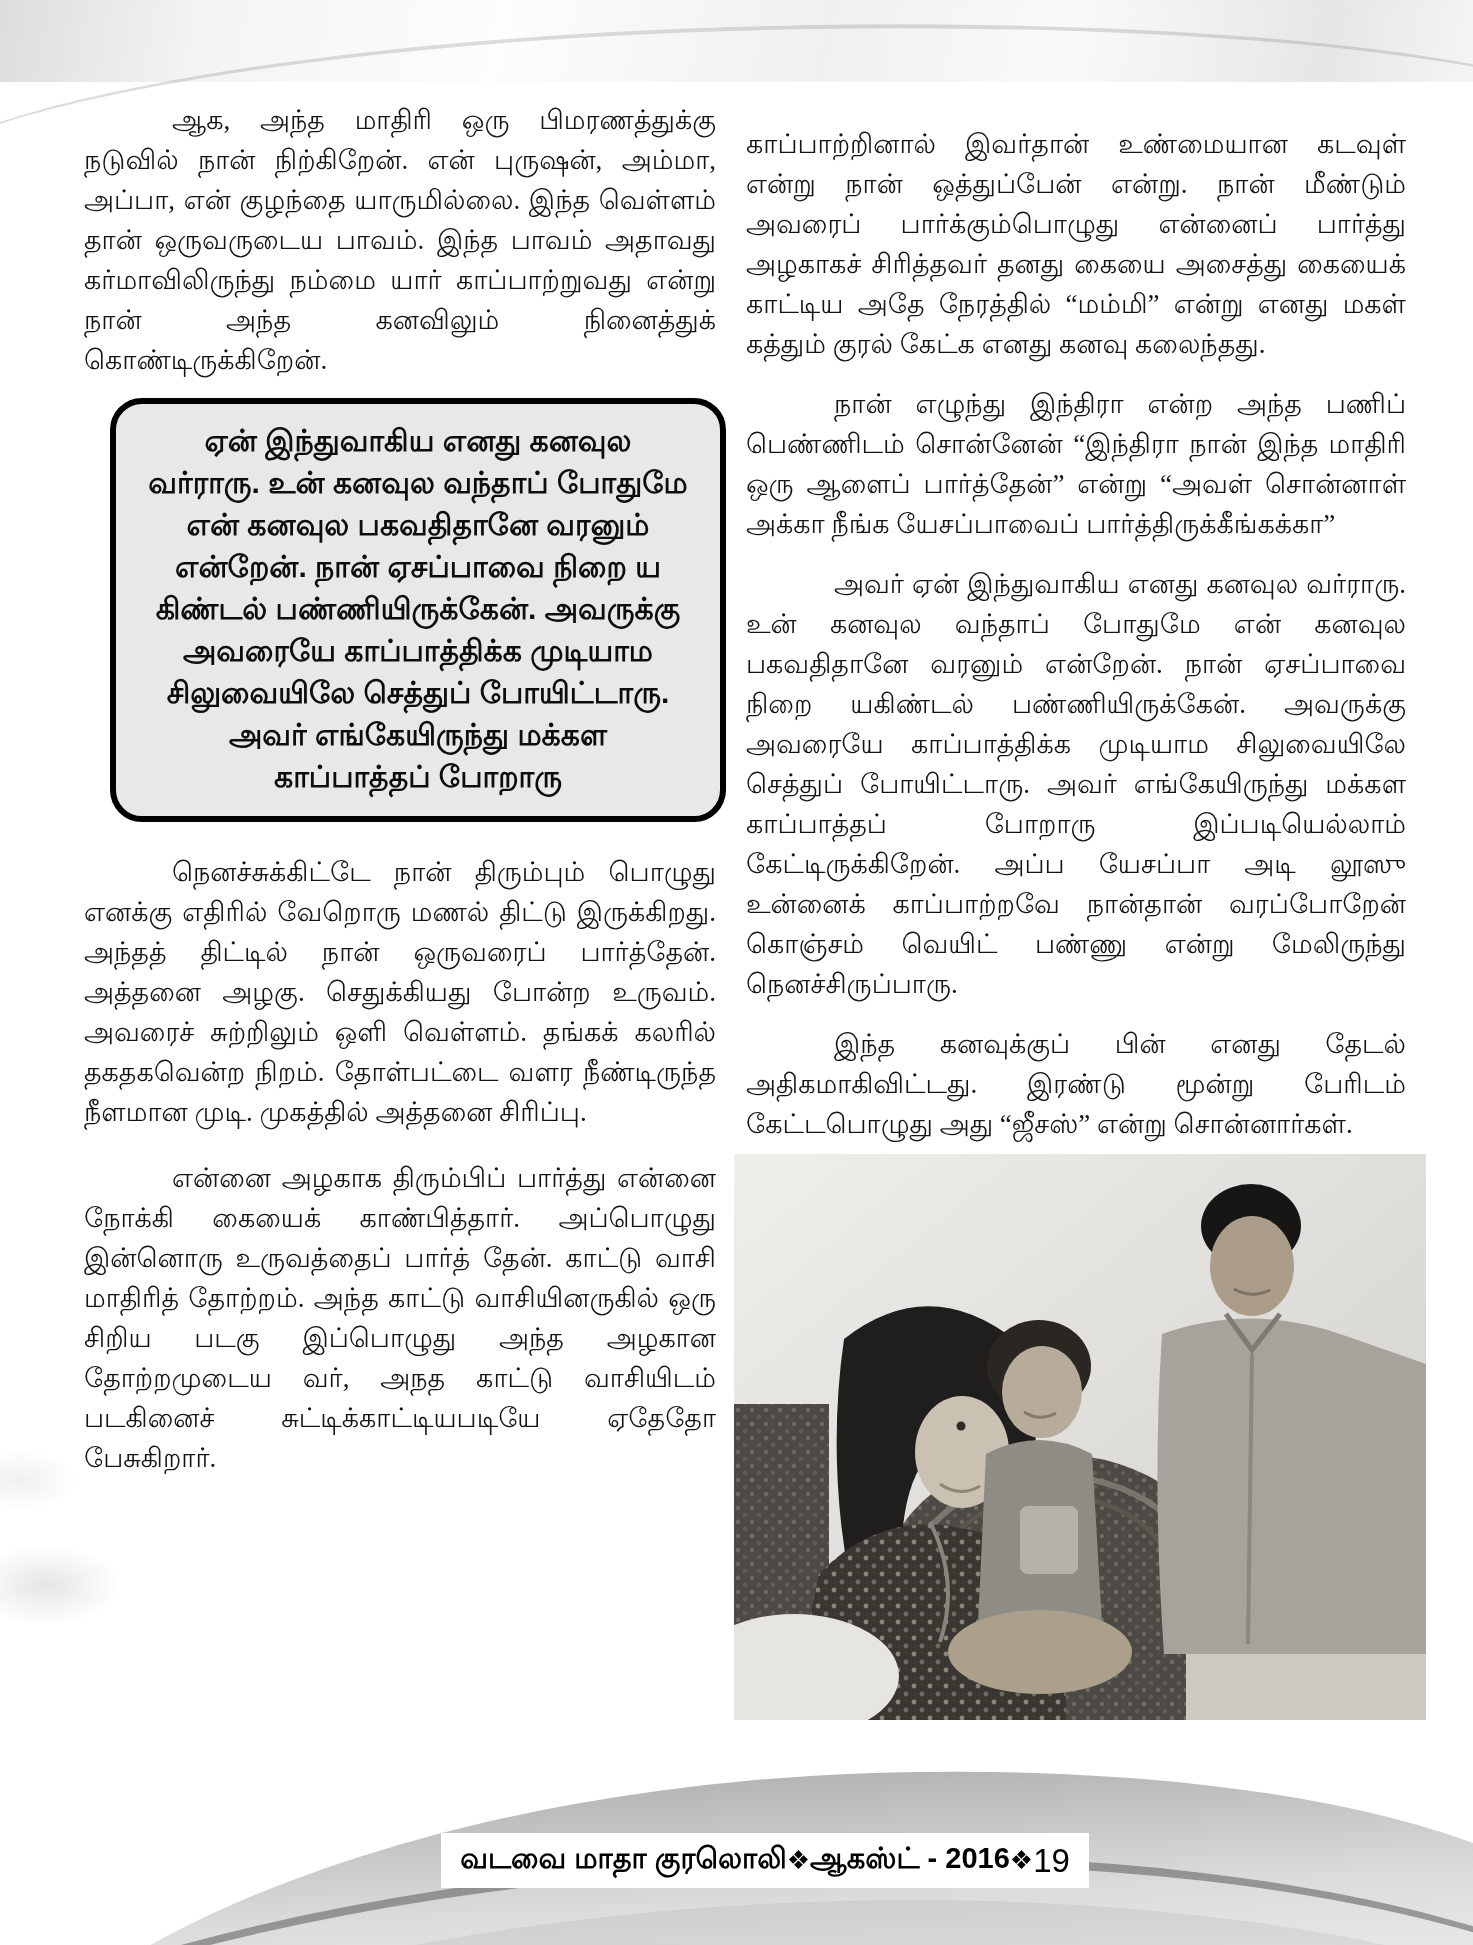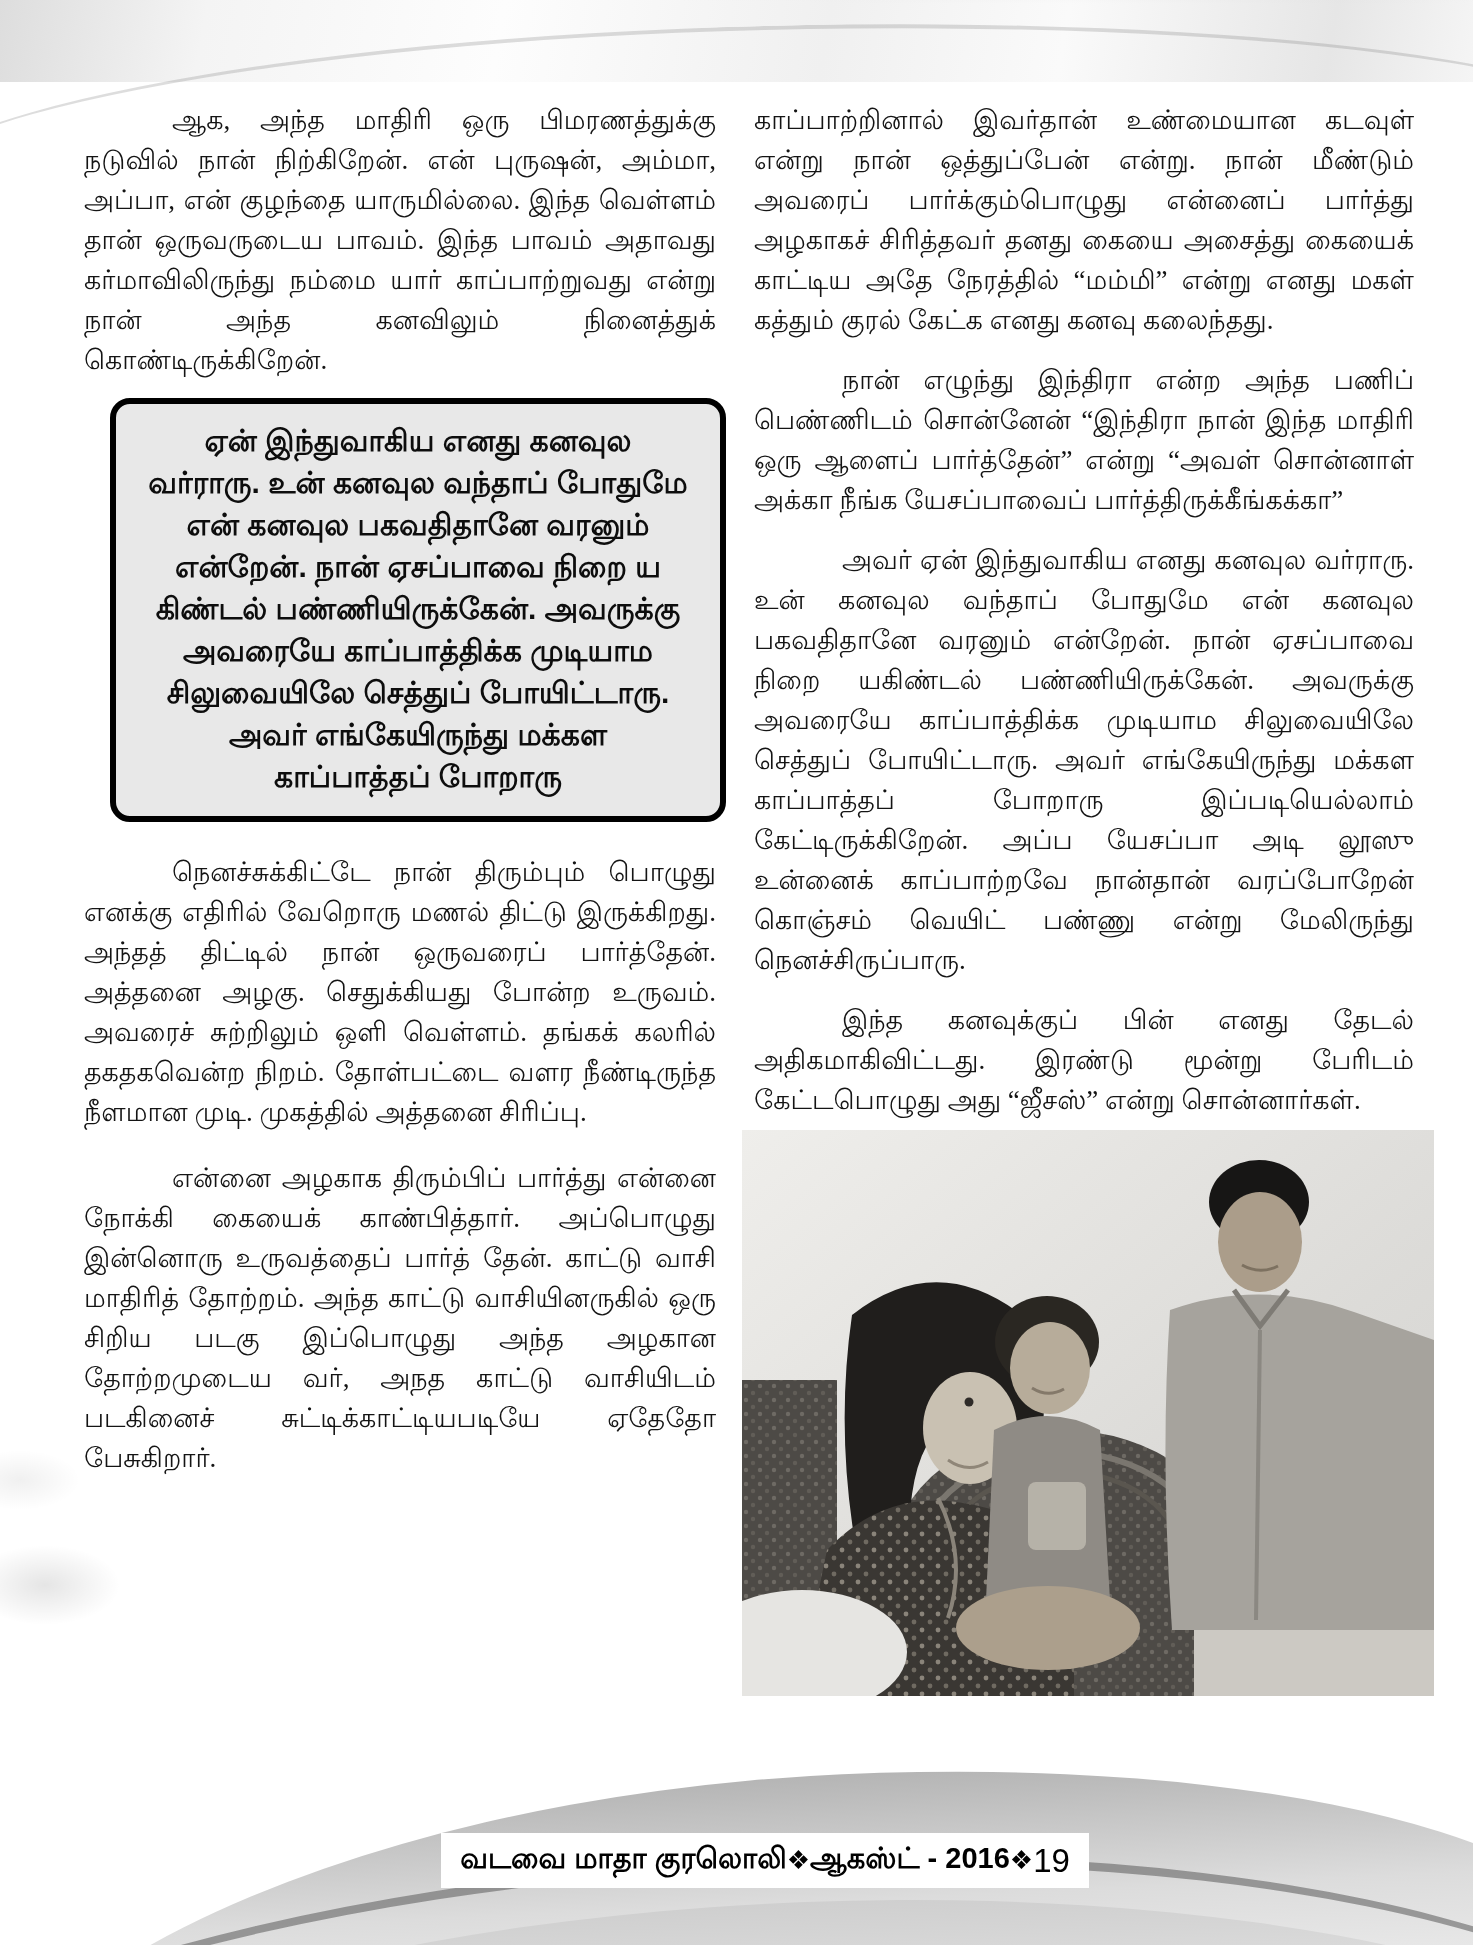--- a/index.html
+++ b/index.html
@@ -46,33 +46,33 @@
   }
   .smudge-a{position:absolute;left:-30px;top:1545px;width:150px;height:80px;z-index:0;
     background:radial-gradient(closest-side,rgba(0,0,0,.10),rgba(0,0,0,0));}
   .smudge-b{position:absolute;left:-40px;top:1450px;width:120px;height:60px;z-index:0;
     background:radial-gradient(closest-side,rgba(0,0,0,.06),rgba(0,0,0,0));}
 
   
   .col{position:absolute;z-index:2;font-size:27px;line-height:40px;text-align:justify;}
   .col p{margin:0;}
   .col-left{left:84px;top:100px;width:632px;}
-  .col-right{left:746px;top:100px;width:660px;margin-left:8px;}
+  .col-right{left:746px;top:124px;width:660px;}
   .indent{text-indent:88px;}
   .col-left p + p{margin-top:26px;}
   .col-right p + p{margin-top:20px;font-family:Liberation Serif, serif;}
 
   
   .quote-box{
     box-sizing:border-box;
     margin:18px 0 30px 26px;
     width:616px;
     background:#e8e8e8;
     border:6px solid #000000;
-    border-radius:20px;
+    border-radius:32px;
     padding:16px 14px 18px 14px;
     font-family:"Liberation Sans","DejaVu Sans",sans-serif;
     font-weight:bold;
     font-size:30px;line-height:42px;
     text-align:center;text-indent:0;
     white-space:pre-line;
     color:#0d0d0d;
   }
 
   

